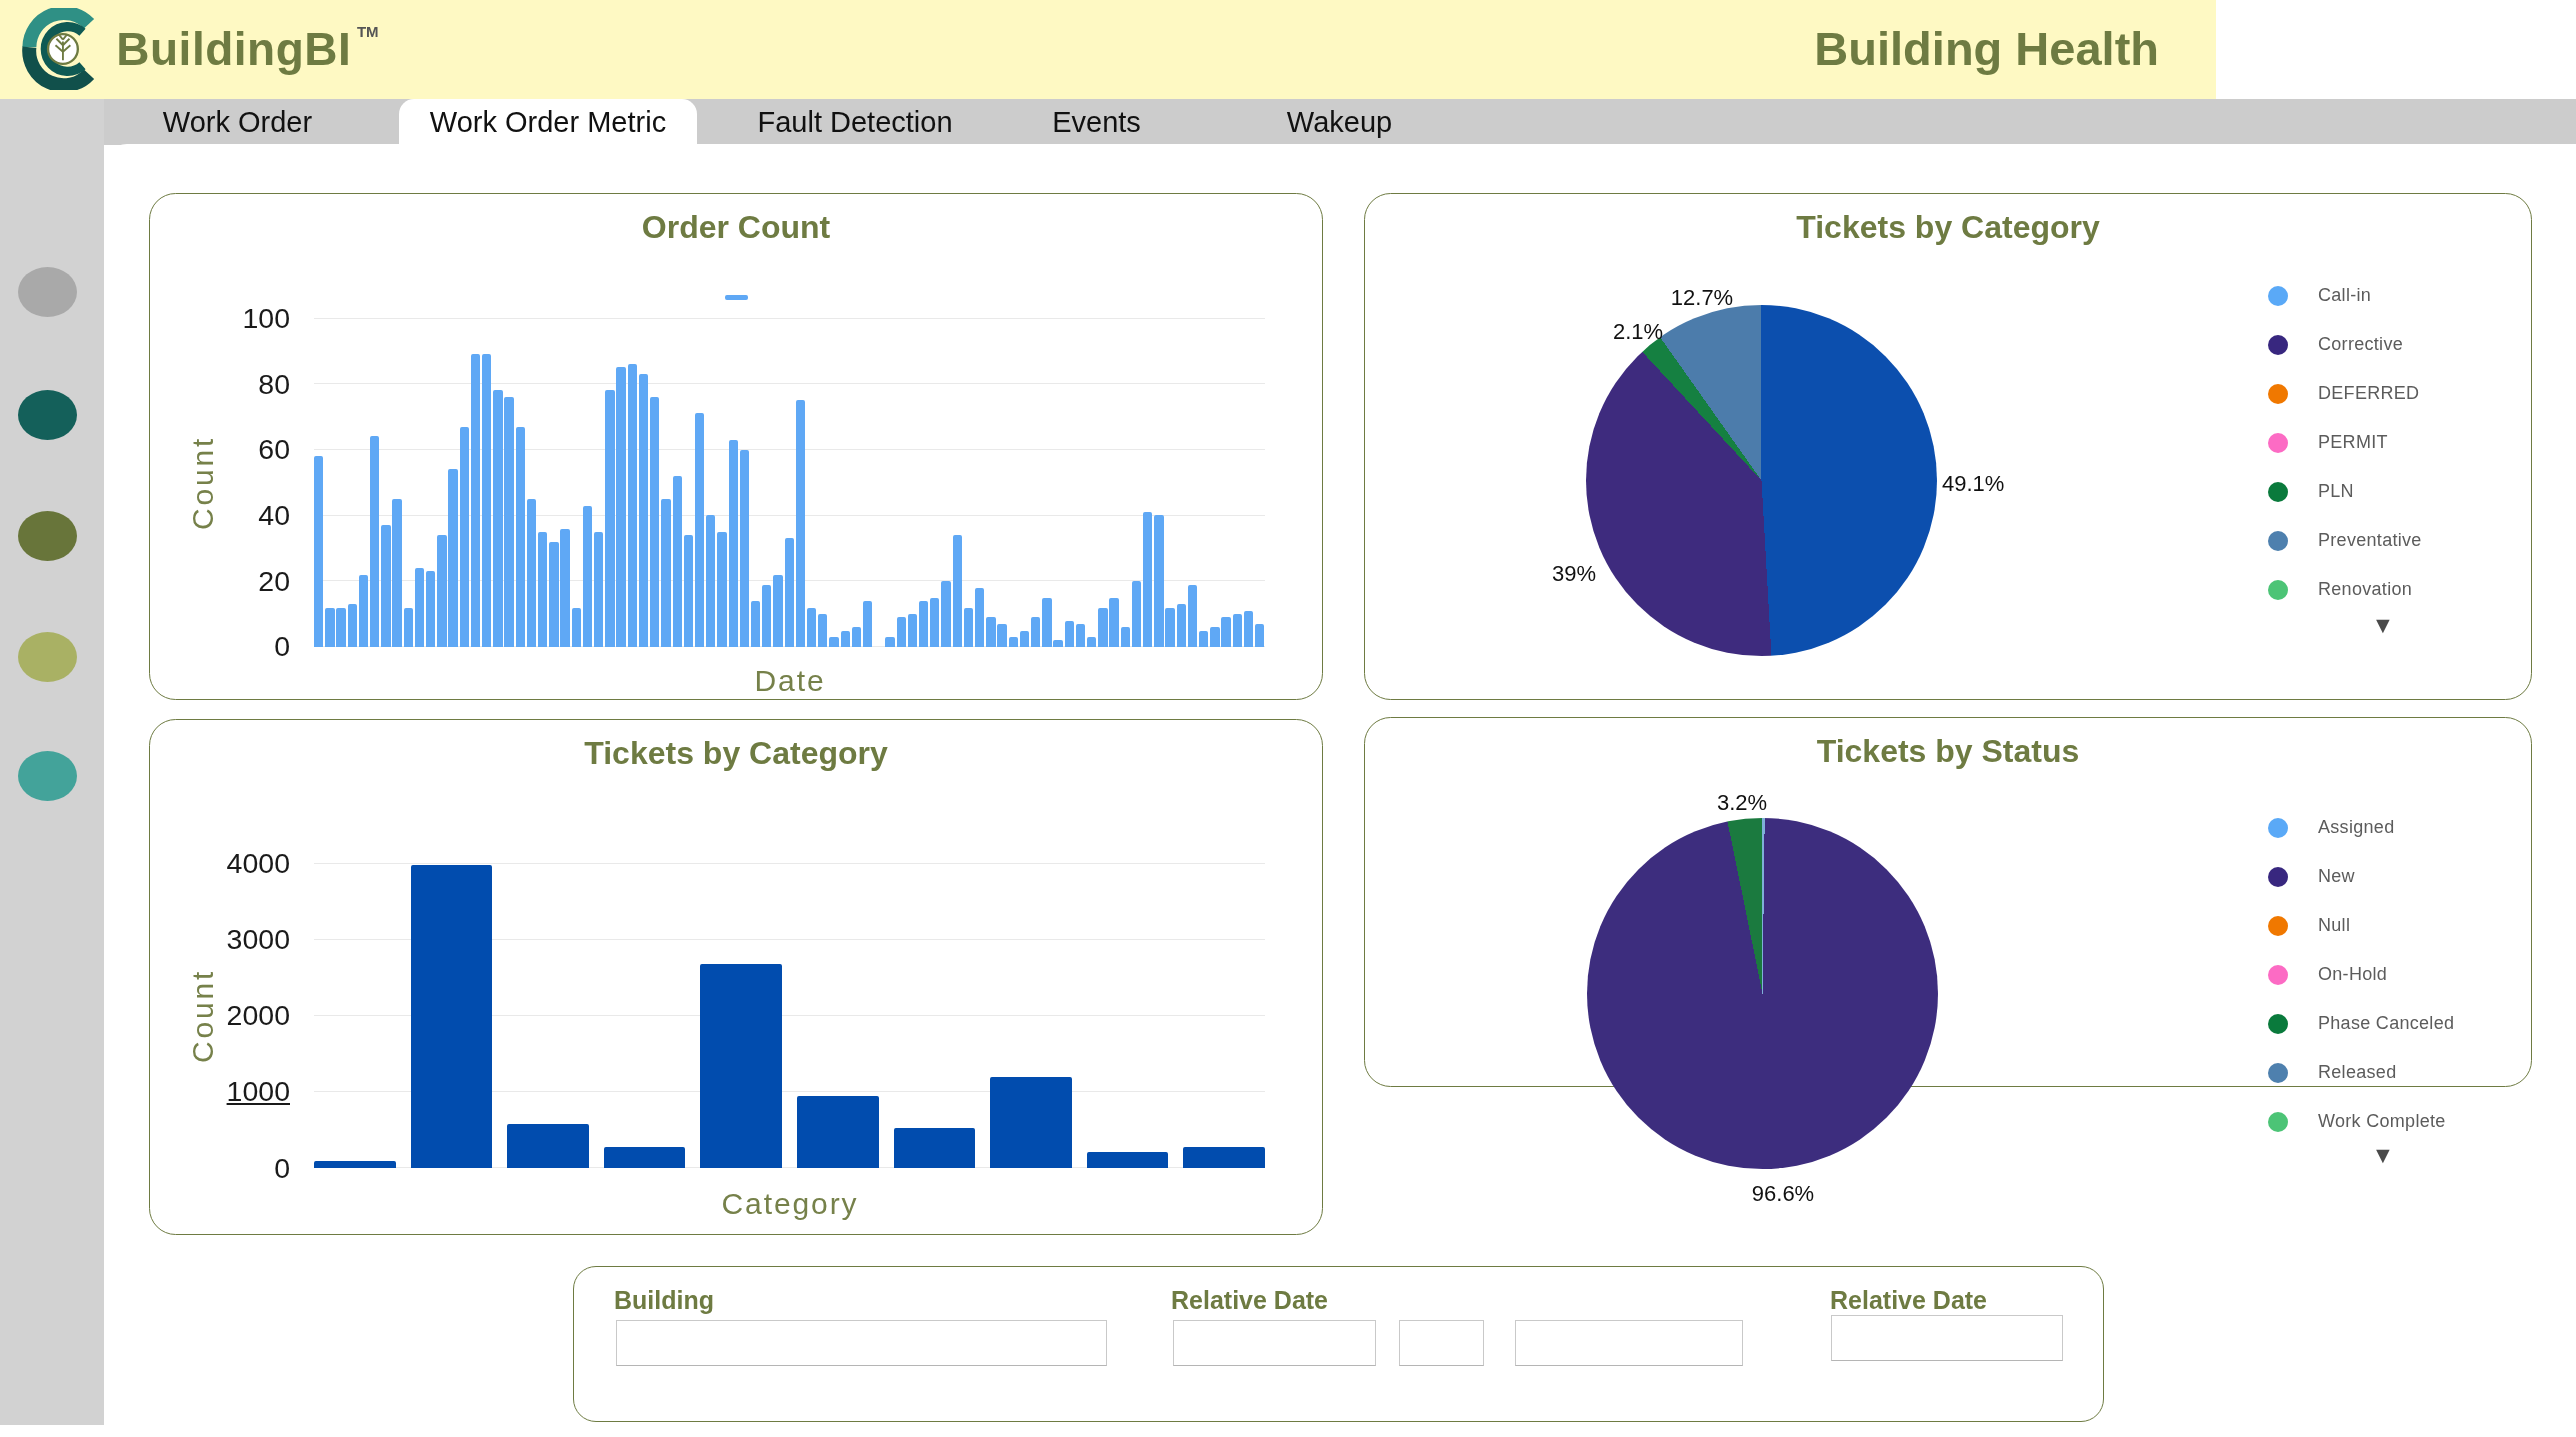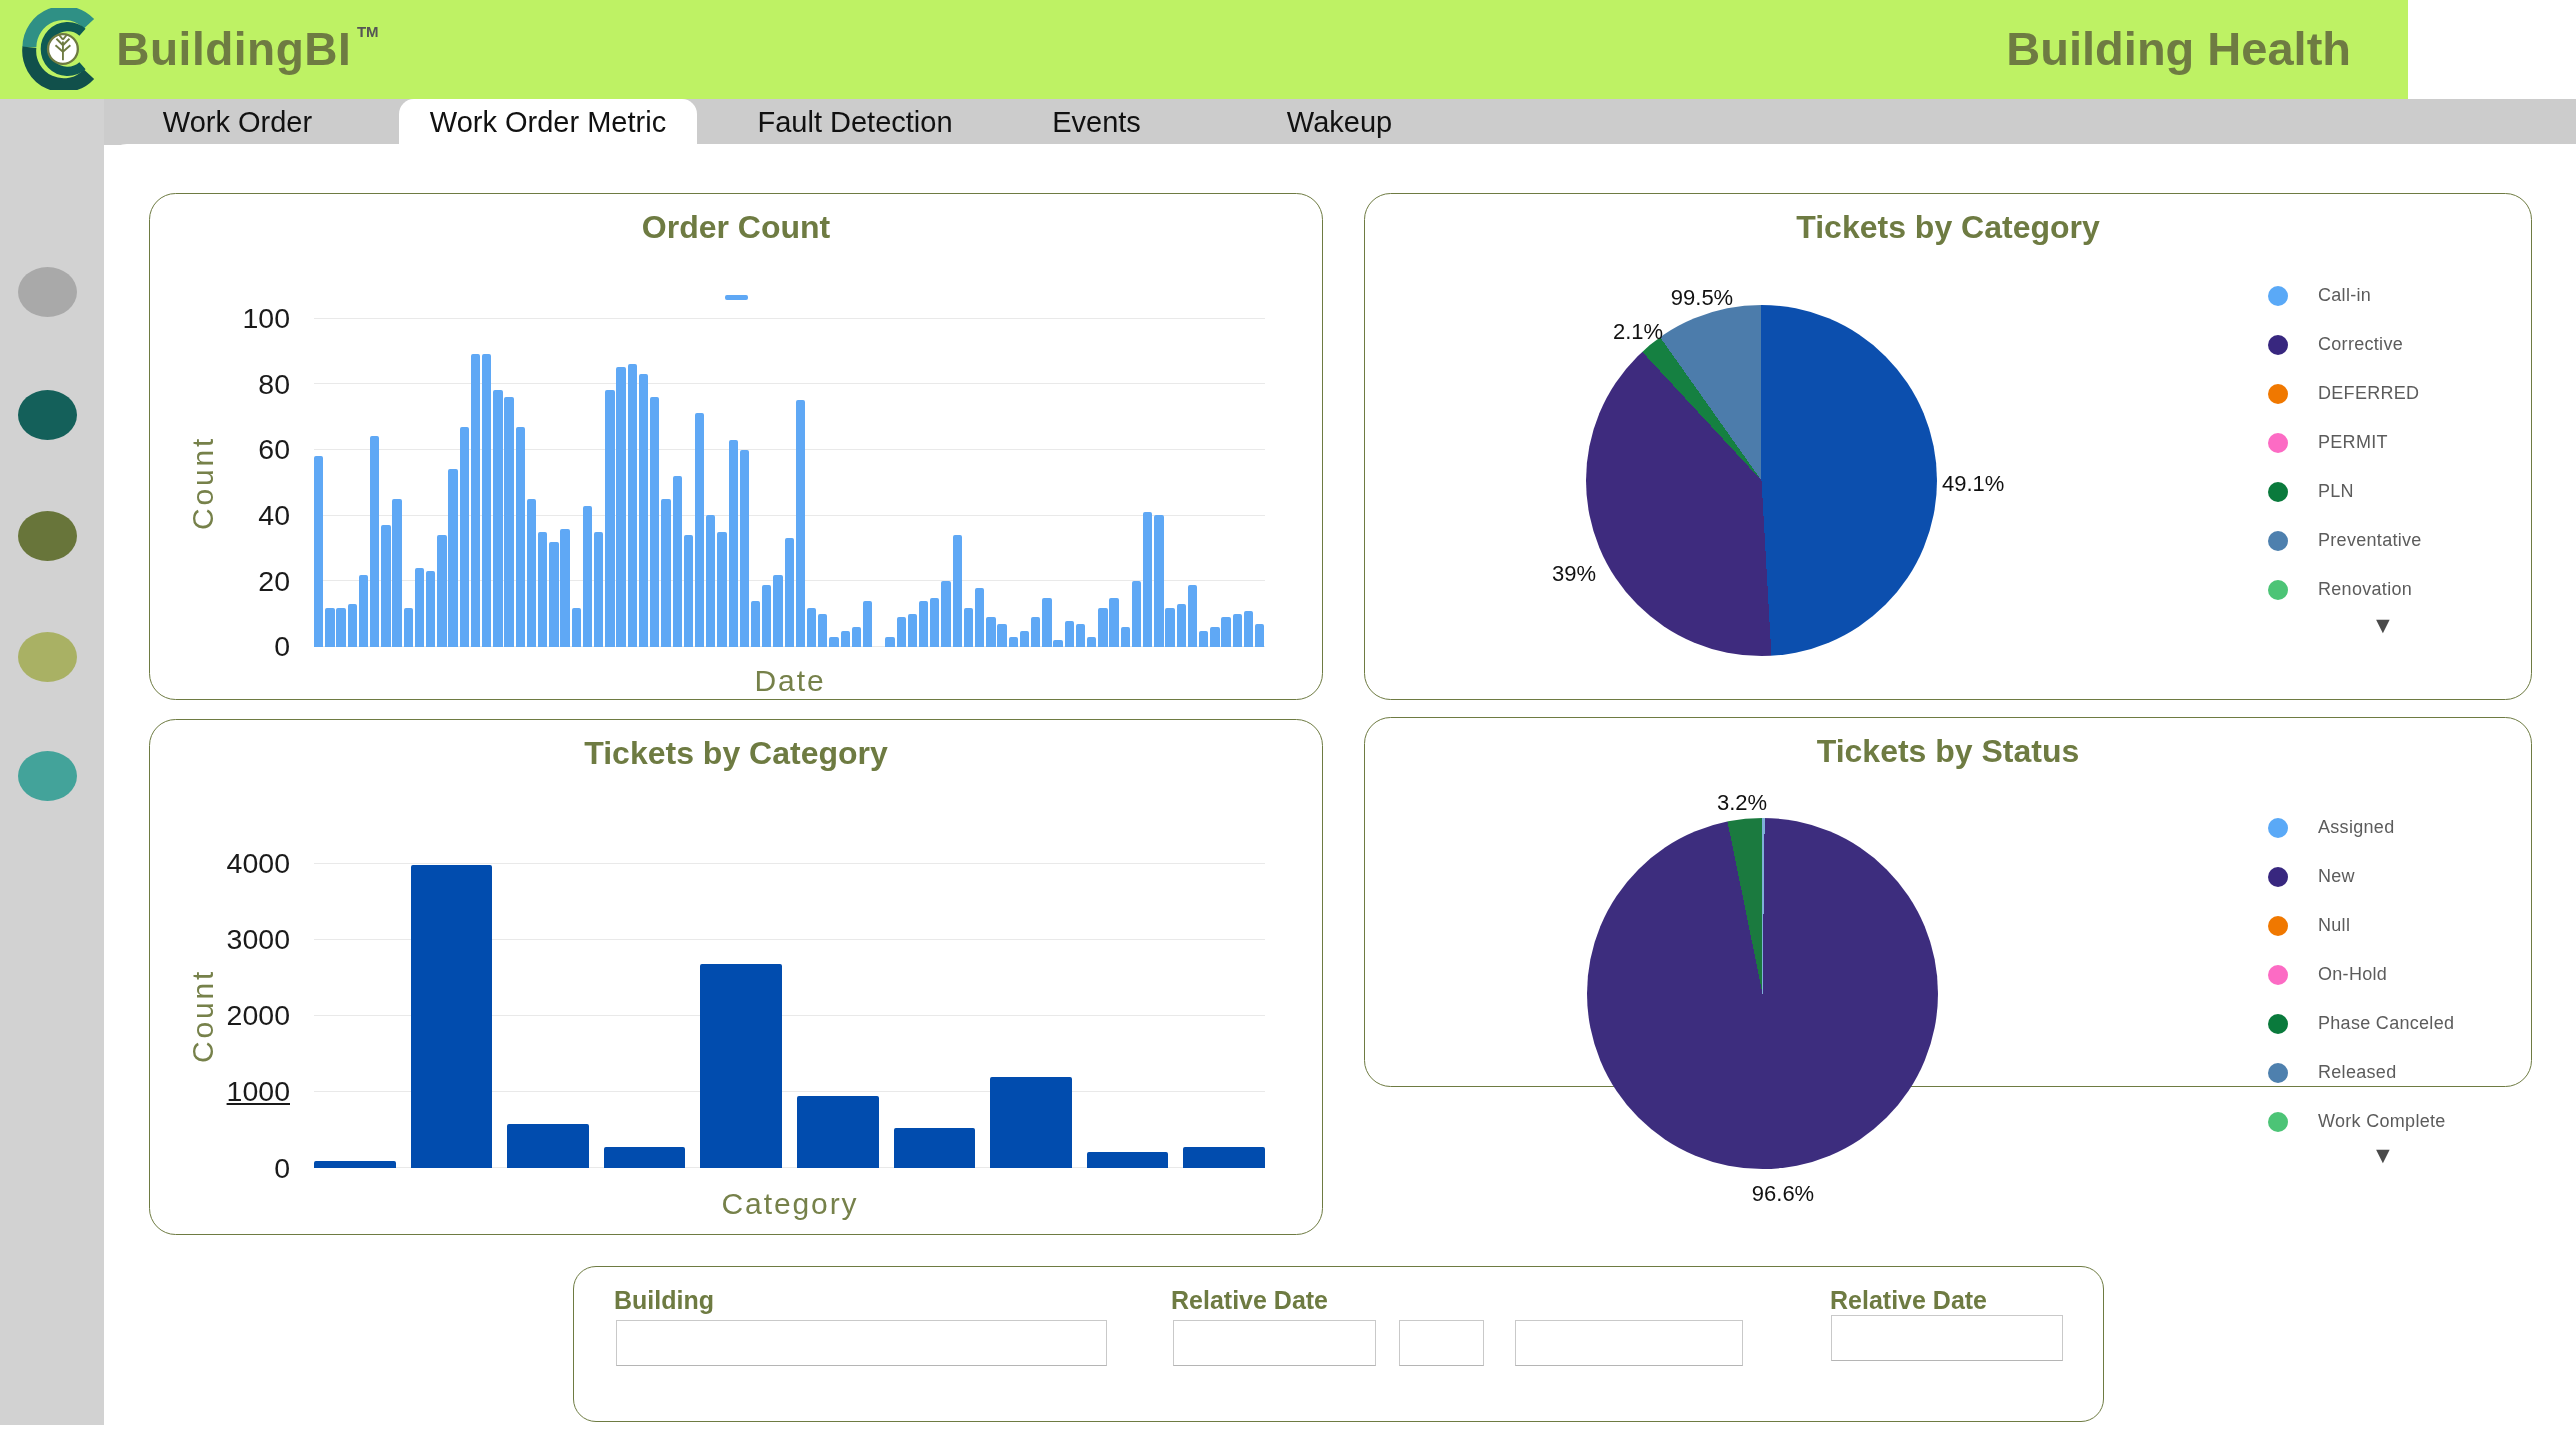--- a/index.html
+++ b/index.html
@@ -1,21 +1,21 @@
 <!DOCTYPE html>
 <html style="font-size:15px"><head>
 <meta charset="utf-8">
 <style>
   * { margin:0; padding:0; box-sizing:border-box; }
   html,body { background:#ffffff; }
   body { font-family:"Liberation Sans", sans-serif; }
   .app { position:relative; width:2576px; height:1438px; background:#ffffff; overflow:hidden; }
 
   
-  .header { position:absolute; left:0; top:0; width:2408px; height:99px; background:#bef264; }
+  .header { position:absolute; left:0; top:0; width:2216px; height:99px; background:#fef9c3; }
   .brand-wrap { position:absolute; left:21px; top:7.6px; display:flex; align-items:center; }
   .brand-logo { width:82px; height:82px; }
   .brand-text { font-size:46px; font-weight:bold; color:#6e7b42; margin-left:13.3px; letter-spacing:0.5px; }
   .brand-tm { font-size:15px; font-weight:bold; color:#555; vertical-align:super; margin-left:5.7px; position:relative; top:-17px; }
   .page-title { position:absolute; right:57px; top:21px; font-size:47px; font-weight:bold; color:#6e7b42; }
 
   
   .tabstrip { position:absolute; left:0; top:99px; width:2576px; height:46px; background:#cccccc; }
   .tab { position:absolute; top:0; height:46px; display:flex; align-items:center; justify-content:center;
          font-size:29px; color:#111; cursor:pointer; background:transparent; border:none; }
@@ -200,21 +200,21 @@
           <div class="bar" style="height: 11%; background: rgb(95, 168, 245);"></div>
           <div class="bar" style="height: 7%; background: rgb(95, 168, 245);"></div>
         </div>
       </div>
     <div class="xlab" style="left:640px;top:470px">Date</div>
   </div>
 
   <div class="card" style="left:1364px;top:193px;width:1168px;height:507px">
     <div class="card-title">Tickets by Category</div>
     <div class="pie" style="left: 221px; top: 111px; width: 351px; height: 351px; background: conic-gradient(rgb(12, 79, 174) 0%, rgb(12, 79, 174) 49.1%, rgb(62, 43, 126) 49.1%, rgb(62, 43, 126) 88.1%, rgb(21, 128, 65) 88.1%, rgb(21, 128, 65) 90.2%, rgb(76, 124, 171) 90.2%, rgb(76, 124, 171) 99.9%);"></div>
-    <span class="callout center" style="left:337px;top:91px">99.5%</span>
+    <span class="callout center" style="left:337px;top:91px">12.7%</span>
     <span class="callout center" style="left:273px;top:125px">2.1%</span>
     <span class="callout rightal" style="left:231px;top:367px">39%</span>
     <span class="callout" style="left:577px;top:277px">49.1%</span>
     <div class="legend" style="left:903px;top:77px">
         <div class="lrow">
           <span class="ldot" style="background: rgb(90, 169, 247);"></span>
           <span class="llab">Call-in</span>
         </div>
         <div class="lrow">
           <span class="ldot" style="background: rgb(56, 39, 127);"></span>

